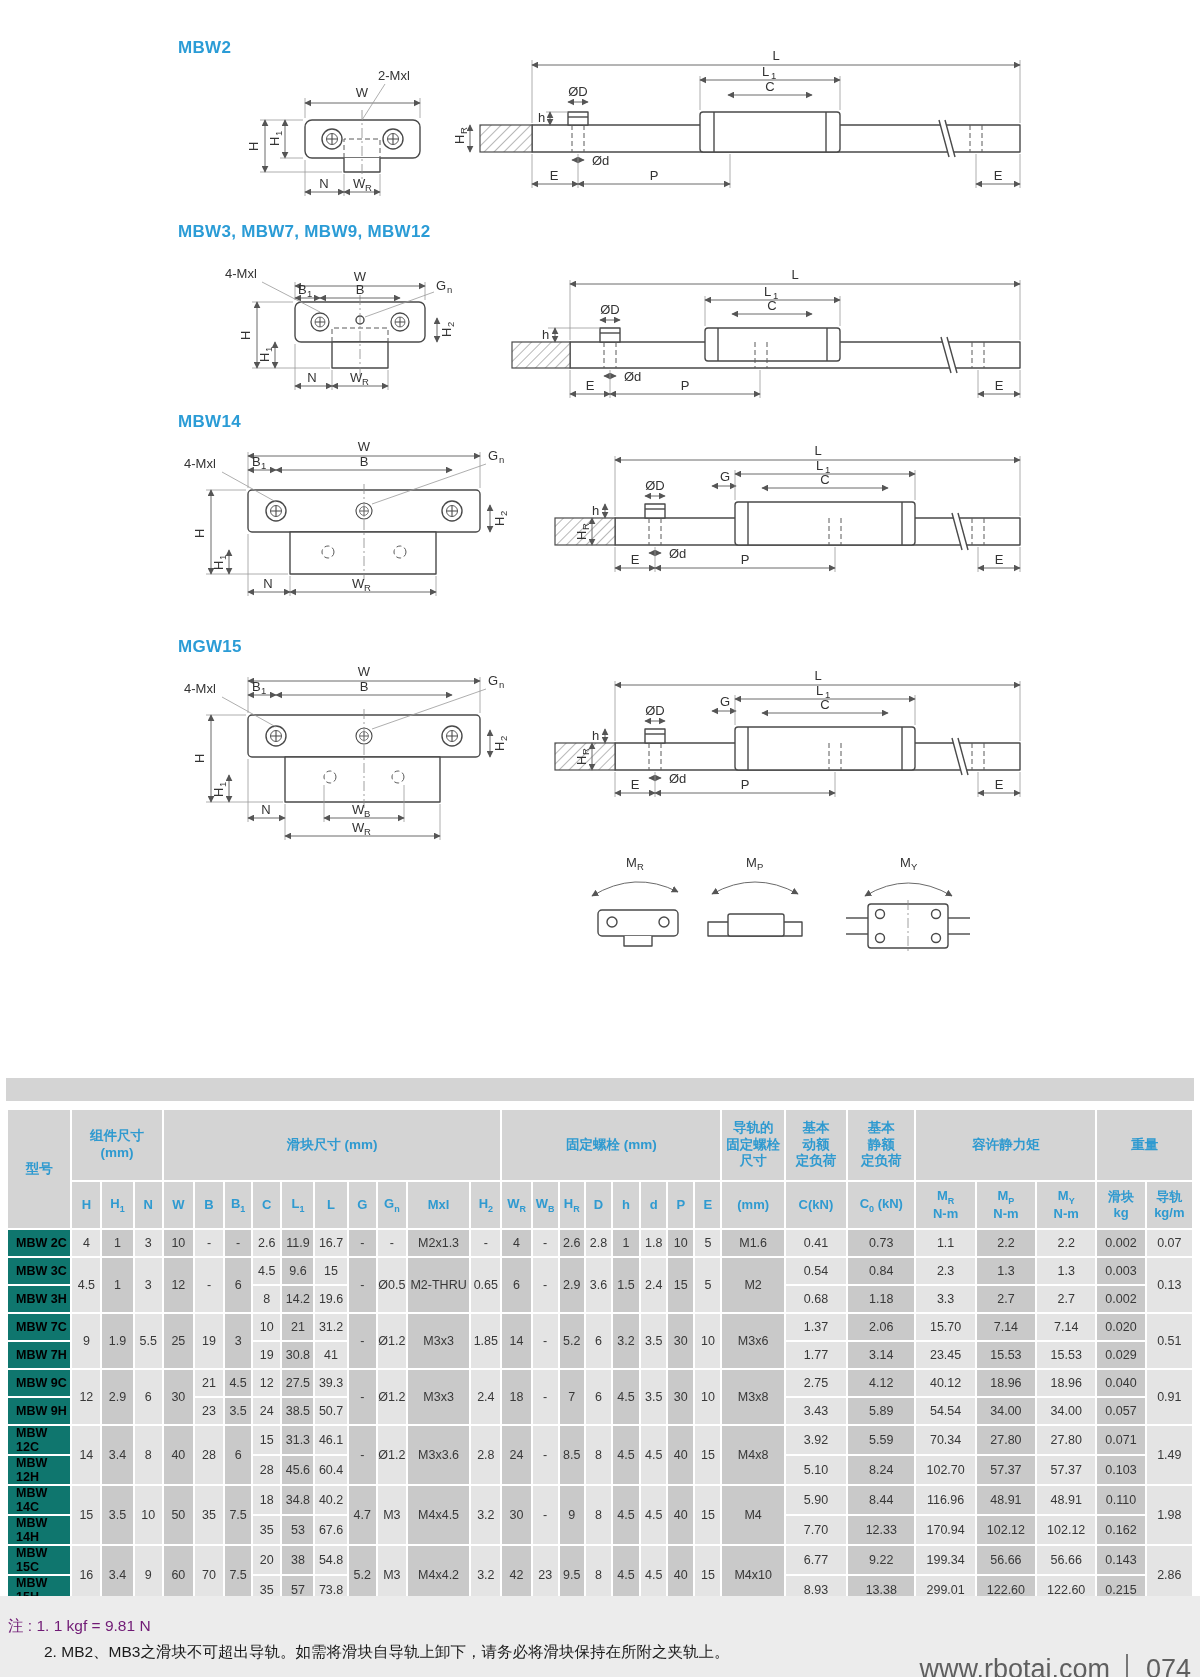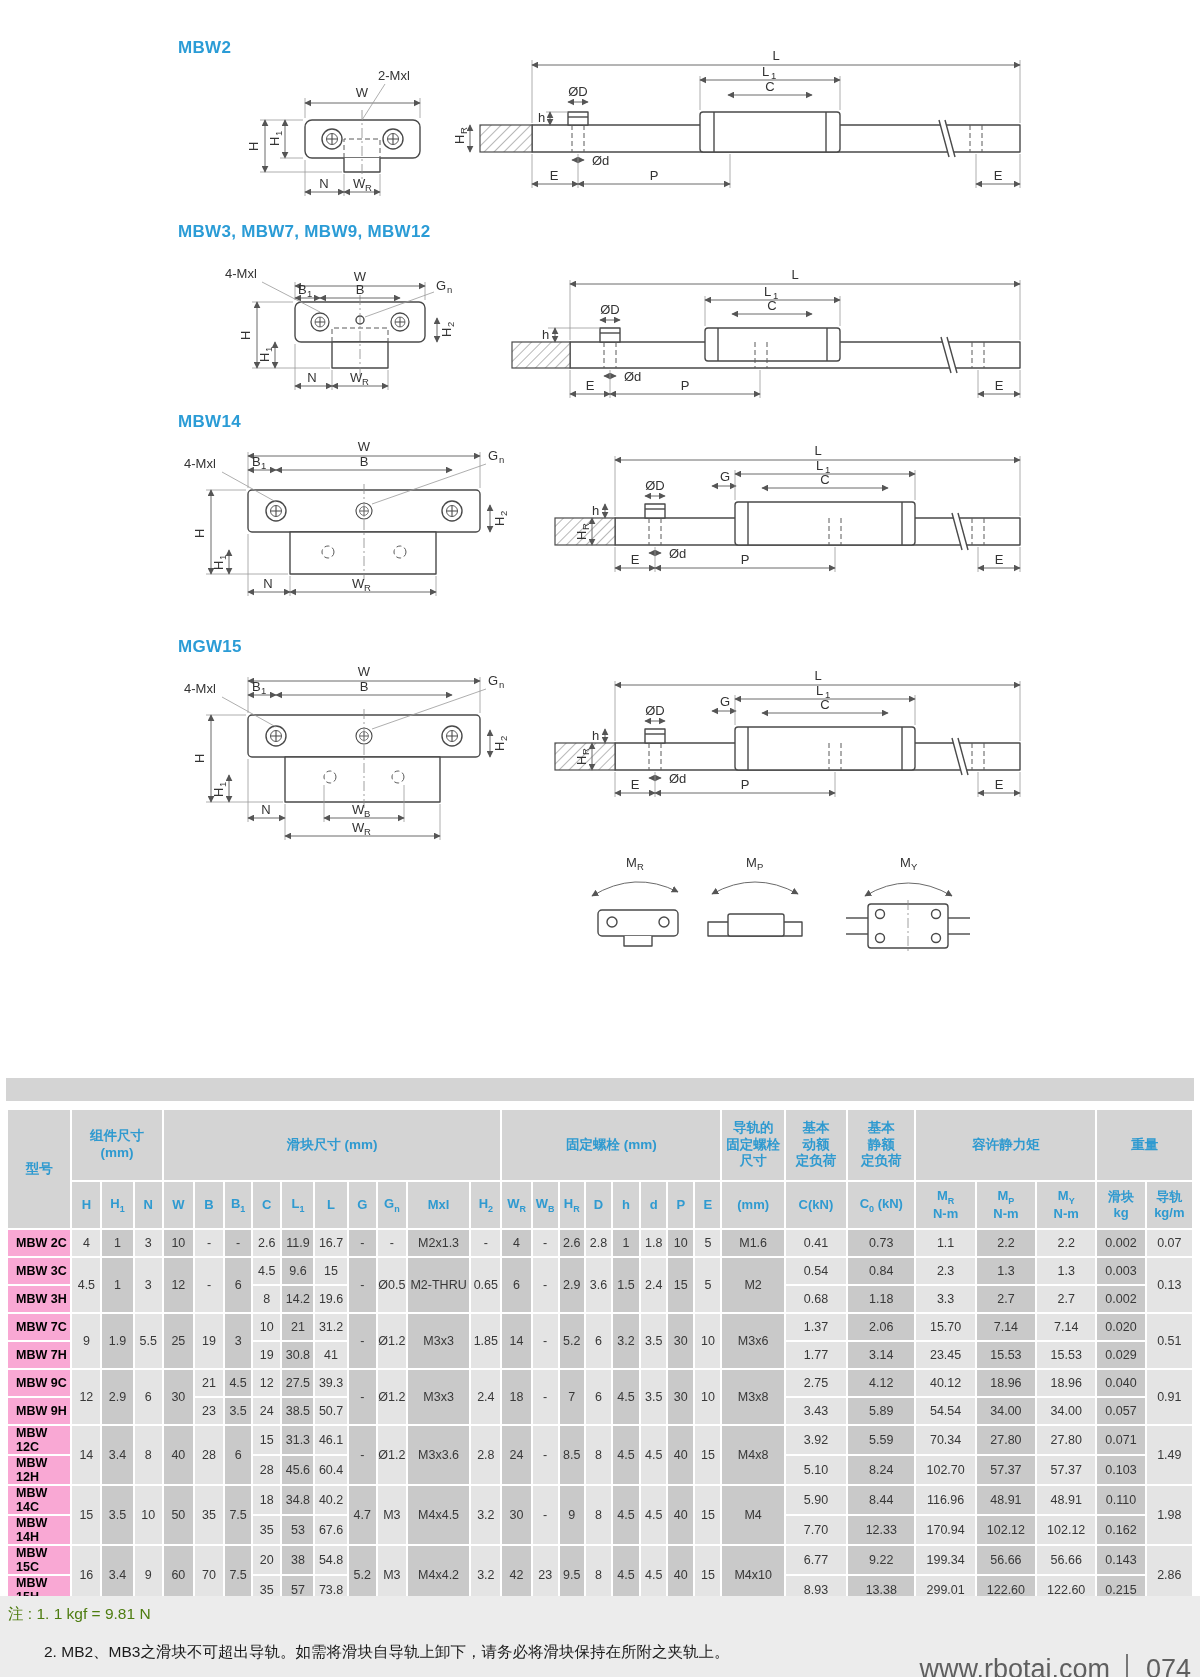--- a/index.html
+++ b/index.html
@@ -18,26 +18,26 @@
   
   .spec{position:absolute;left:6px;top:1078px;width:1188px;}
   .band{height:23px;background:#d4d4d4;margin-bottom:7px;}
   table{border-collapse:separate;border-spacing:2px;table-layout:fixed;width:1188px;background:#fff;}
   th,td{padding:0;text-align:center;vertical-align:middle;overflow:hidden;}
   thead th{background:#d4d4d4;color:#2f9ad0;font-weight:bold;}
   tr.ghead th{font-size:13.5px;height:70px;white-space:pre-line;line-height:1.25;}
   tr.chead th{font-size:13px;height:46px;line-height:1.2;}
   thead sub,td sub{font-size:9px;}
   tbody td{font-size:12.5px;color:#383838;height:26px;}
-  td.model{background:#f9a8d4;color:#000;font-weight:bold;text-align:left;padding-left:8px;}
+  td.model{background:#0f766e;color:#000;font-weight:bold;text-align:left;padding-left:8px;}
   td.c0{background:#e4e4e4;}
   td.c1{background:#c9c9c9;}
   
   .bottom{position:absolute;left:0;top:1596px;width:1200px;height:81px;background:#ececec;}
-  .note1{position:absolute;left:8px;top:8px;font-size:15.5px;color:#4d7c0f;}
+  .note1{position:absolute;left:8px;top:20px;font-size:15.5px;color:#701a75;}
   .note2{position:absolute;left:44px;top:46px;font-size:15.5px;color:#1a1a1a;}
   .f-url{position:absolute;left:870px;top:58px;width:240px;text-align:right;font-size:27px;color:#5f5f5f;}
   .f-bar{position:absolute;left:1126px;top:58px;width:2px;height:30px;background:#777;}
   .f-page{position:absolute;left:1146px;top:58px;font-size:27px;color:#5f5f5f;}
 </style>
 </head>
 <body>
 
 <div class="page">
 

